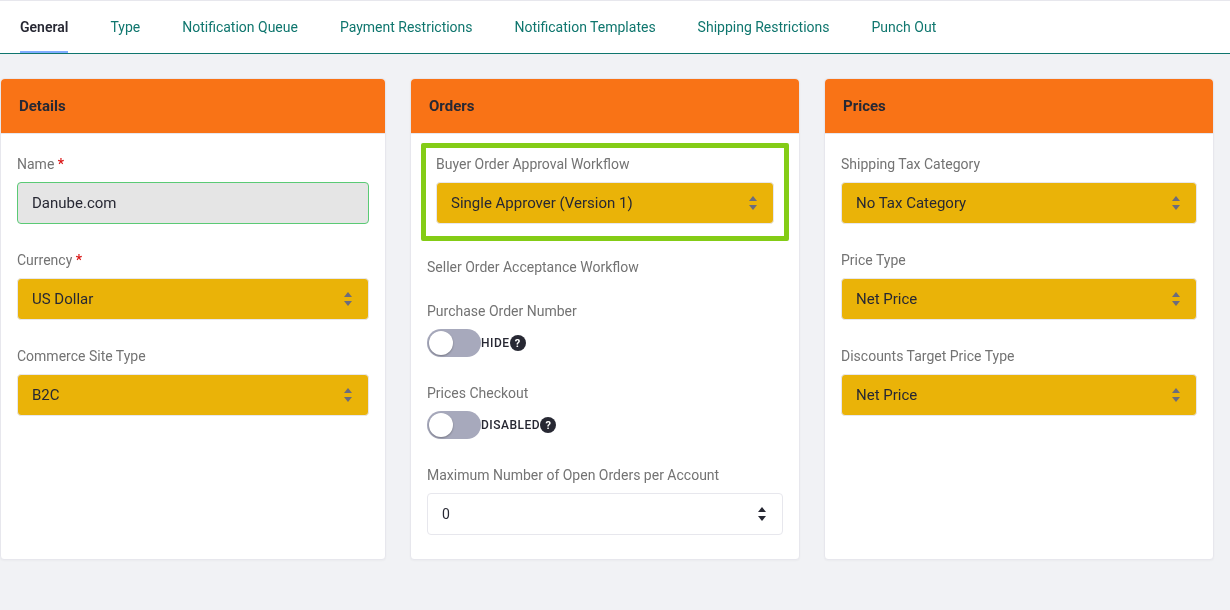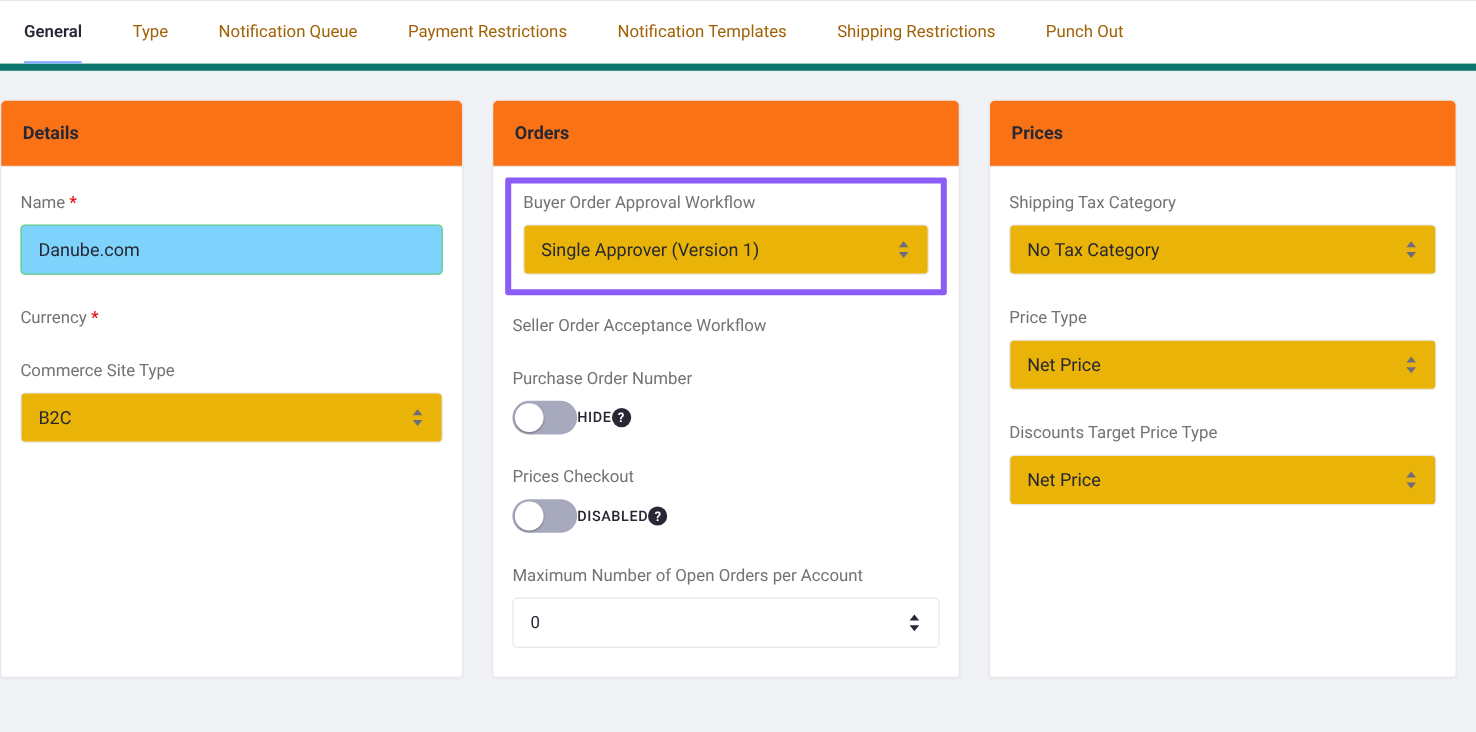--- a/index.html
+++ b/index.html
@@ -7,29 +7,29 @@
     margin: 0;
     font-family: -apple-system, BlinkMacSystemFont, "Segoe UI", Roboto, Helvetica, Arial, sans-serif;
     background: #f1f2f5;
     color: #272833;
     font-size: 14px;
   }
   .page { width: 1230px; height: 610px; overflow: hidden; }
   .tab-bar {
     background: #fff;
     border-top: 1px solid #e7e7ed;
-    border-bottom: 6px solid #0f766e;
+    border-bottom: 1px solid #0f766e;
     padding: 0 20px;
     display: flex;
     gap: 42px;
     align-items: center;
   }
   .tab {
     padding: 18px 0 16px 0;
-    color: #a16207;
+    color: #0f766e;
     cursor: pointer;
     border-bottom: 2px solid transparent;
     font-size: 14px;
   }
   .tab.active {
     color: #272833;
     font-weight: 600;
     border-bottom-color: #80acff;
   }
   .content {
@@ -71,35 +71,35 @@
     border: 1px solid #e7e7ed;
     border-radius: 4px;
     background: #eab308;
     font-size: 15px;
     color: #272833;
     display:flex;
     align-items:center;
     justify-content:space-between;
   }
   .text-input.success {
-    background: #7dd3fc;
+    background: #e5e5e5;
     border-color: #5aca75;
   }
   .select { cursor: pointer; }
   .sort-arrows {
     width: 10px; height: 14px; position: relative;
   }
   .sort-arrows::before, .sort-arrows::after {
     content:""; position:absolute; left:0; width:0; height:0;
     border-left:4px solid transparent; border-right:4px solid transparent;
   }
   .sort-arrows::before { top:0; border-bottom:5px solid #6b6c7e; }
   .sort-arrows::after  { bottom:0; border-top:5px solid #6b6c7e; }
   .highlight-wrap {
-    border: 5px solid #8b5cf6;
+    border: 5px solid #84cc16;
     padding: 8px 10px 12px 10px;
     margin: -13px -6px 18px -6px;
     border-radius: 2px;
   }
   .toggle-row { display:flex; align-items:center; }
   .toggle {
     width: 54px; height: 28px; border-radius: 14px;
     background: #a7a9bc; position: relative; cursor:pointer;
     flex-shrink:0;
   }
@@ -150,20 +150,24 @@
     <div class="panel-head">Details</div>
     <div class="panel-body">
       <div class="field">
         <div class="field-label req">Name</div>
         <div class="text-input success">
           <span>Danube.com</span>
         </div>
       </div>
       <div class="field">
         <div class="field-label req">Currency</div>
+        <div class="select">
+          <span>US Dollar</span>
+          <span class="sort-arrows"></span>
+        </div>
       </div>
       <div class="field">
         <div class="field-label">Commerce Site Type</div>
         <div class="select">
           <span>B2C</span>
           <span class="sort-arrows"></span>
         </div>
       </div>
     </div>
   </section>

